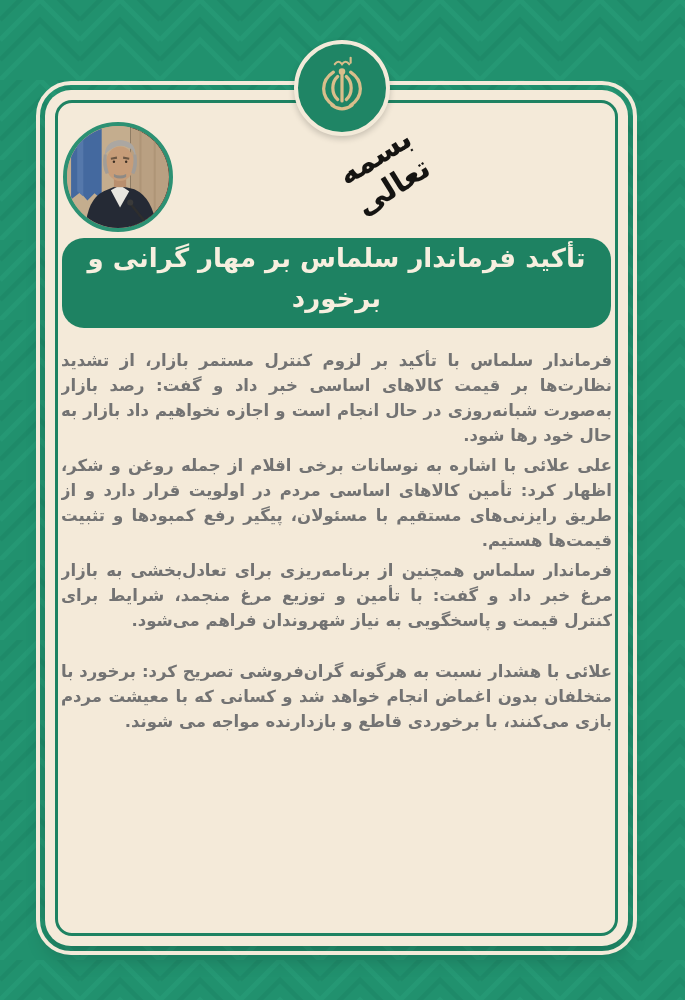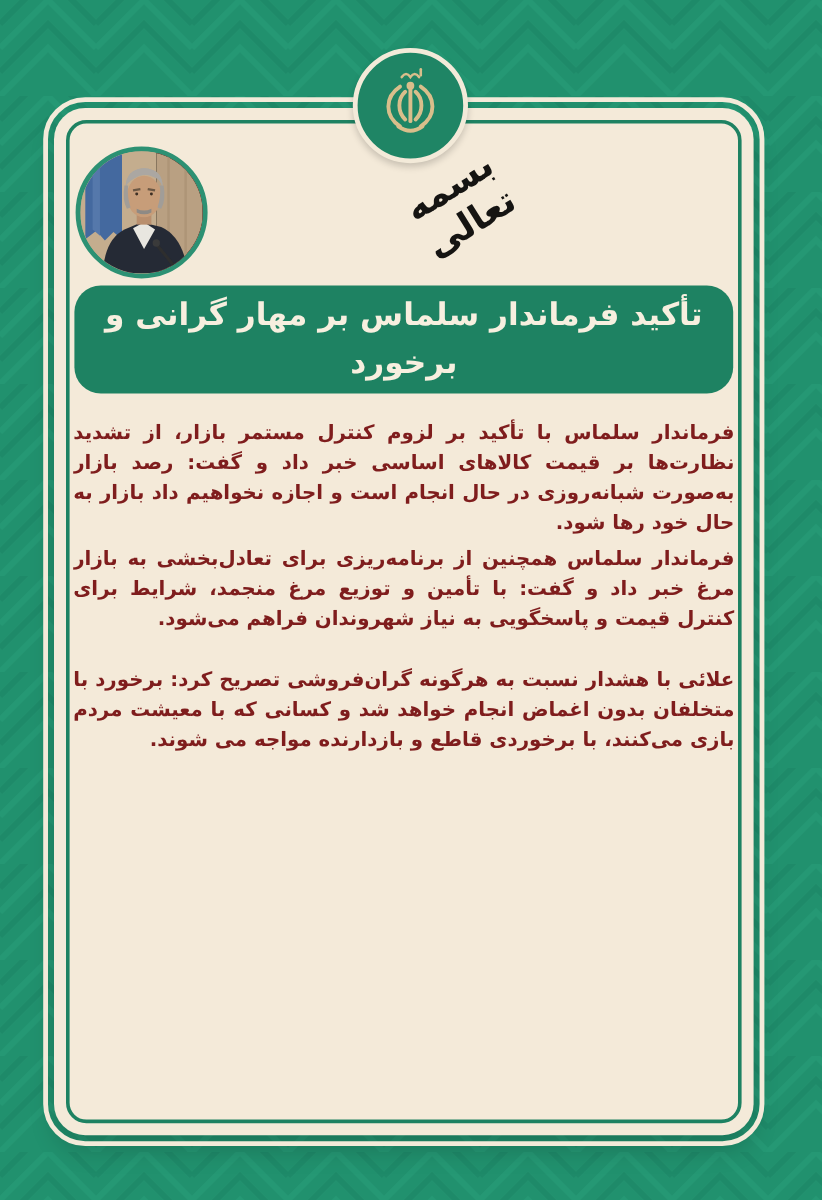--- a/index.html
+++ b/index.html
@@ -42,28 +42,28 @@
     position:absolute; left:225px; top:52px; width:160px; height:100px;
     display:flex; align-items:center; justify-content:center;
     transform:rotate(-32deg);
     font-size:30px; font-weight:bold; color:#151412; letter-spacing:1px;
     direction:rtl;
   }
 
   .title-banner {
     position:absolute; left:17px; top:148px; width:549px; height:90px;
     background:#1e8262; border-radius:22px;
-    display:flex; flex-direction:column; align-items:center; justify-content:center;
+    display:flex; flex-direction:column; align-items:center; justify-content:flex-start;
     color:#f7efdf; text-align:center; direction:rtl;
   }
   .title-line { font-size:26px; font-weight:bold; line-height:40px; }
 
   .article {
     position:absolute; left:16px; right:16px; top:258px; bottom:16px;
-    direction:rtl; text-align:justify; color:#7f1d1d; overflow:hidden;
+    direction:rtl; text-align:justify; color:#737373; overflow:hidden;
   }
   .article p {
     font-size:16.5px; font-weight:bold; line-height:25px;
   }
   .gap-sm { margin-bottom:5px; }
   .gap-lg { margin-bottom:26px; }
   .gap-md { margin-bottom:20px; }
   .gap-xl { margin-bottom:30px; }
 </style>
 </head>
@@ -116,20 +116,21 @@
     </div>
 
     <div class="bismillah">بسمه تعالی</div>
 
     <div class="title-banner">
       <div class="title-line">تأکید فرماندار سلماس بر مهار گرانی و برخورد</div>
     </div>
 
     <div class="article">
       <p class="gap-sm">فرماندار سلماس با تأکید بر لزوم کنترل مستمر بازار، از تشدید نظارت‌ها بر قیمت کالاهای اساسی خبر داد و گفت: رصد بازار به‌صورت شبانه‌روزی در حال انجام است و اجازه نخواهیم داد بازار به حال خود رها شود.</p>
+      <p class="gap-sm">علی علائی با اشاره به نوسانات برخی اقلام از جمله روغن و شکر، اظهار کرد: تأمین کالاهای اساسی مردم در اولویت قرار دارد و از طریق رایزنی‌های مستقیم با مسئولان، پیگیر رفع کمبودها و تثبیت قیمت‌ها هستیم.</p>
       <p class="gap-lg">فرماندار سلماس همچنین از برنامه‌ریزی برای تعادل‌بخشی به بازار مرغ خبر داد و گفت: با تأمین و توزیع مرغ منجمد، شرایط برای کنترل قیمت و پاسخگویی به نیاز شهروندان فراهم می‌شود.</p>
       <p class="gap-md">علائی با هشدار نسبت به هرگونه گران‌فروشی تصریح کرد: برخورد با متخلفان بدون اغماض انجام خواهد شد و کسانی که با معیشت مردم بازی می‌کنند، با برخوردی قاطع و بازدارنده مواجه می شوند.</p>
 
     </div>
   </div>
 
   <div class="emblem-badge">
     <svg viewBox="0 0 100 100">
       <g fill="none" stroke="#d9be8b" stroke-width="4.5" stroke-linecap="round">
         <path d="M40,17 q5,-7 10,0 q5,-7 10,0" stroke-width="3"></path>

